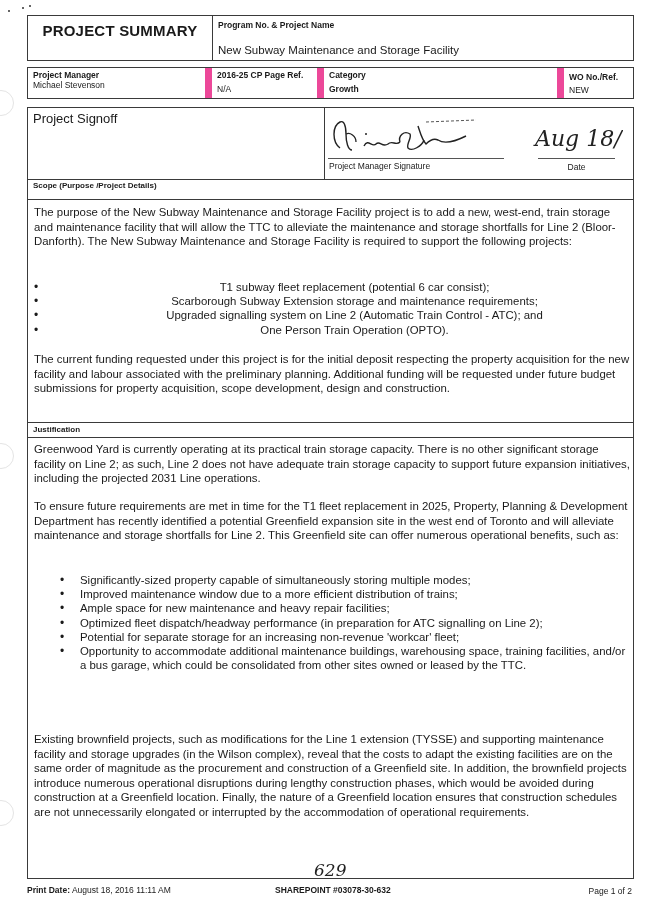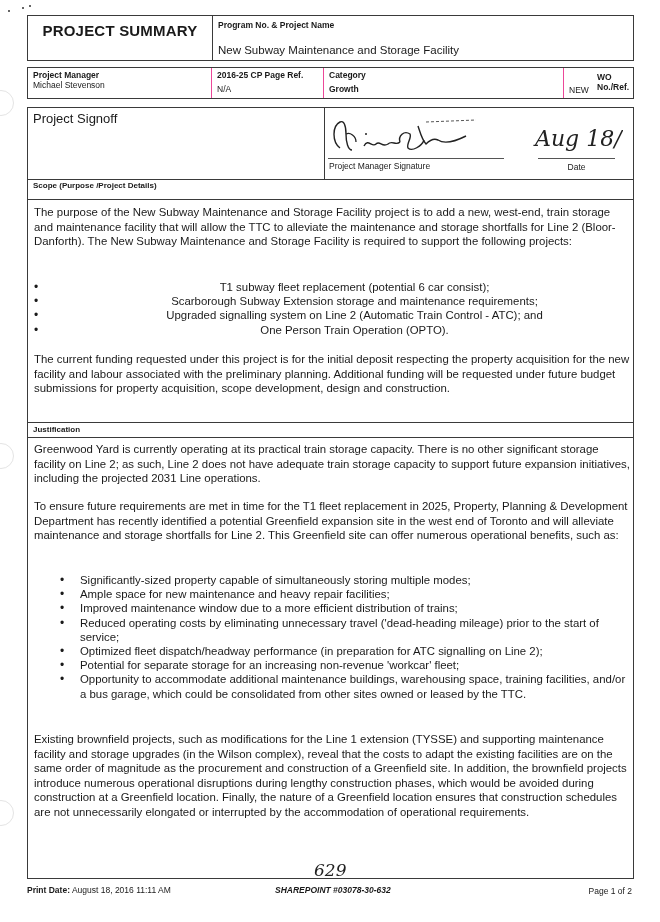--- a/index.html
+++ b/index.html
@@ -39,38 +39,38 @@
     #top-box .prog-label {
       position: absolute; left: 190px; top: 4px; font-size: 8.5px; font-weight: bold;
     }
     #top-box .prog-value {
       position: absolute; left: 190px; top: 28px; font-size: 11.5px;
     }
     
     #info-row { left: 27px; top: 67px; width: 607px; height: 32px; }
     .info-cell {
       position: absolute; top: 0; height: 30px;
-      border-right: 1px solid #ec4899;
+      border-right: 7px solid #ec4899;
       box-sizing: border-box;
     }
     .info-cell:last-child { border-right: none; }
     .info-cell .lbl {
       position: absolute; left: 5px; top: 2px; font-size: 8.5px; font-weight: bold;
     }
     .info-cell .val {
       position: absolute; left: 5px; font-size: 8.5px;
     }
     #cell-pm { left: 0; width: 184px; }
     #cell-pm .val { top: 12px; }
     #cell-cp { left: 184px; width: 112px; }
     #cell-cp .val { top: 16px; }
     #cell-cat { left: 296px; width: 240px; }
     #cell-cat .val { top: 16px; font-weight: bold; }
     #cell-wo { left: 536px; width: 69px; }
-    #cell-wo .lbl { top: 4px; margin-left: 28px; }
+    #cell-wo .lbl { top: 4px; }
     #cell-wo .val { top: 17px; }
 
     
     #main-box { left: 27px; top: 107px; width: 607px; height: 772px; }
     #signoff {
       position: absolute; left: 0; top: 0; width: 605px; height: 71px;
       border-bottom: 1px solid #3a3a3a;
     }
     #signoff .left {
       position: absolute; left: 0; top: 0; width: 296px; height: 71px;
@@ -138,21 +138,21 @@
     #just-p3 { top: 624px; }
 
     #handwritten-page {
       position: absolute; left: 284px; top: 750px;
     }
 
     
     #footer { position: absolute; left: 27px; top: 885px; width: 607px; height: 14px; font-size: 8.5px; }
     #footer .print { position: absolute; left: 0; top: 0; }
     #footer .print b { font-weight: bold; }
-    #footer .sp { position: absolute; left: 248px; top: 0; font-weight: bold; font-style: italic; }
+    #footer .sp { position: absolute; left: 248px; top: 0; font-weight: bold; }
     #footer .pg { position: absolute; right: 2px; top: 1px; }
 
     .scan-arc {
       position: absolute; left: -12px; width: 24px; height: 24px;
       border: 1px solid #e4e4e4; border-radius: 50%;
     }
   </style>
 </head>
 <body>
 
@@ -242,23 +242,22 @@
   <div id="just-p1" class="body-text">
     <p>Greenwood Yard is currently operating at its practical train storage capacity. There is no other significant storage facility on Line 2; as such, Line 2 does not have adequate train storage capacity to support future expansion initiatives, including the projected 2031 Line operations.</p>
   </div>
 
   <div id="just-p2" class="body-text">
     <p>To ensure future requirements are met in time for the T1 fleet replacement in 2025, Property, Planning &amp; Development Department has recently identified a potential Greenfield expansion site in the west end of Toronto and will alleviate maintenance and storage shortfalls for Line 2.  This Greenfield site can offer numerous operational benefits, such as:</p>
   </div>
 
   <ul id="just-bullets" class="bul-b">
     <li>Significantly-sized property capable of simultaneously storing multiple modes;</li>
+    <li>Improved maintenance window due to a more efficient distribution of trains;</li>
     <li>Ample space for new maintenance and heavy repair facilities;</li>
-    <li>Improved maintenance window due to a more efficient distribution of trains;</li>
-    <li>Reduced operating costs by eliminating unnecessary travel ('dead-heading mileage) prior to the start of service;</li>
     <li>Optimized fleet dispatch/headway performance (in preparation for ATC signalling on Line 2);</li>
     <li>Potential for separate storage for an increasing non-revenue 'workcar' fleet;</li>
     <li>Opportunity to accommodate additional maintenance buildings, warehousing space, training facilities, and/or a bus garage, which could be consolidated from other sites owned or leased by the TTC.</li>
   </ul>
 
   <div id="just-p3" class="body-text">
     <p>Existing brownfield projects, such as modifications for the Line 1 extension (TYSSE) and supporting maintenance facility and storage upgrades (in the Wilson complex), reveal that the costs to adapt the existing facilities are on the same order of magnitude as the procurement and construction of a Greenfield site.  In addition, the brownfield projects introduce numerous operational disruptions during lengthy construction phases, which would be avoided during construction at a Greenfield location.  Finally, the nature of a Greenfield location ensures that construction schedules are not unnecessarily elongated or interrupted by the accommodation of operational requirements.</p>
   </div>
 
   <svg id="handwritten-page" width="50" height="22" viewBox="0 0 50 22">

